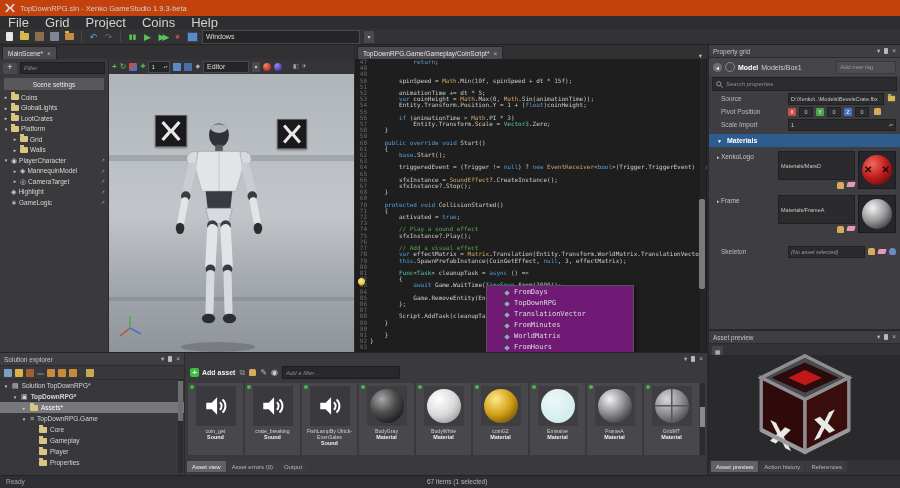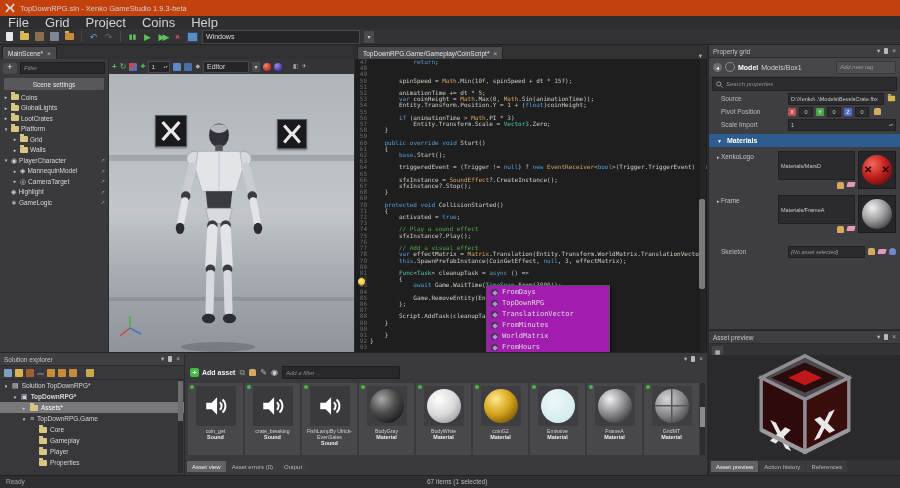--- a/index.html
+++ b/index.html
@@ -53,21 +53,21 @@
   .ball{width:8px;height:8px;border-radius:50%}
   .crate2d{position:absolute;border:1px solid #5a5a5e;background:#1a1a1d;box-shadow:0 1px 2px rgba(0,0,0,.4)}
   
   #code-panel{left:355px;top:45px;width:352px;height:307px;background:#1e1e1e}
   #code-area{position:relative;height:293px;overflow:hidden;font-family:"DejaVu Sans Mono",monospace;font-size:6px;line-height:6.2px}
   .cline{display:flex;white-space:pre}
   .lnum{width:12px;text-align:right;color:#6e6e6e;flex:0 0 12px;padding-right:3px}
   .ltext{color:#cdcdc5}
   .k{color:#569cd6}.ty{color:#4ec9b0}.t2{color:#d2a366}.c{color:#57a64a}.n{color:#b5cea8}
   #bulb{position:absolute;left:3px;top:219px;width:7px;height:7px;background:radial-gradient(circle at 40% 35%,#ffe77a,#e8b931);border-radius:50%;box-shadow:0 2px 0 -1px #8a6d1d}
-  #completion{position:absolute;left:131px;top:226px;width:122px;background:#a21caf;border:1px solid #555;box-shadow:2px 2px 4px rgba(0,0,0,.5);padding:1px 0}
+  #completion{position:absolute;left:131px;top:226px;width:122px;background:#701a75;border:1px solid #555;box-shadow:2px 2px 4px rgba(0,0,0,.5);padding:1px 12px}
   .citem{height:11px;display:flex;align-items:center;gap:4px;padding:0 4px;font-size:7px;color:#dcdcdc}
   .cicon{width:7px;height:7px;border-radius:50%;background:#3a3a3e;display:flex;align-items:center;justify-content:center}
   .cicon i{width:4px;height:4px;background:#b48ee0;transform:rotate(45deg)}
   #code-scroll{position:absolute;right:1px;top:0;width:6px;height:293px;background:#252526}
   #code-thumb{position:absolute;right:1px;top:140px;width:6px;height:90px;background:#7a7a7d;border-radius:2px}
   
   #prop-panel{left:708px;top:45px;width:192px;height:284px;background:#3e3e42;border-left:1px solid #27272a}
   #prop-head{height:18px;display:flex;align-items:center;gap:3px;padding:0 4px;background:#45454a}
   .circb{width:9px;height:9px;border-radius:50%;background:#6e6e73;color:#fff;font-size:6px;display:flex;align-items:center;justify-content:center}
   .circo{width:8px;height:8px;border-radius:50%;border:1px solid #8a8a8f}

